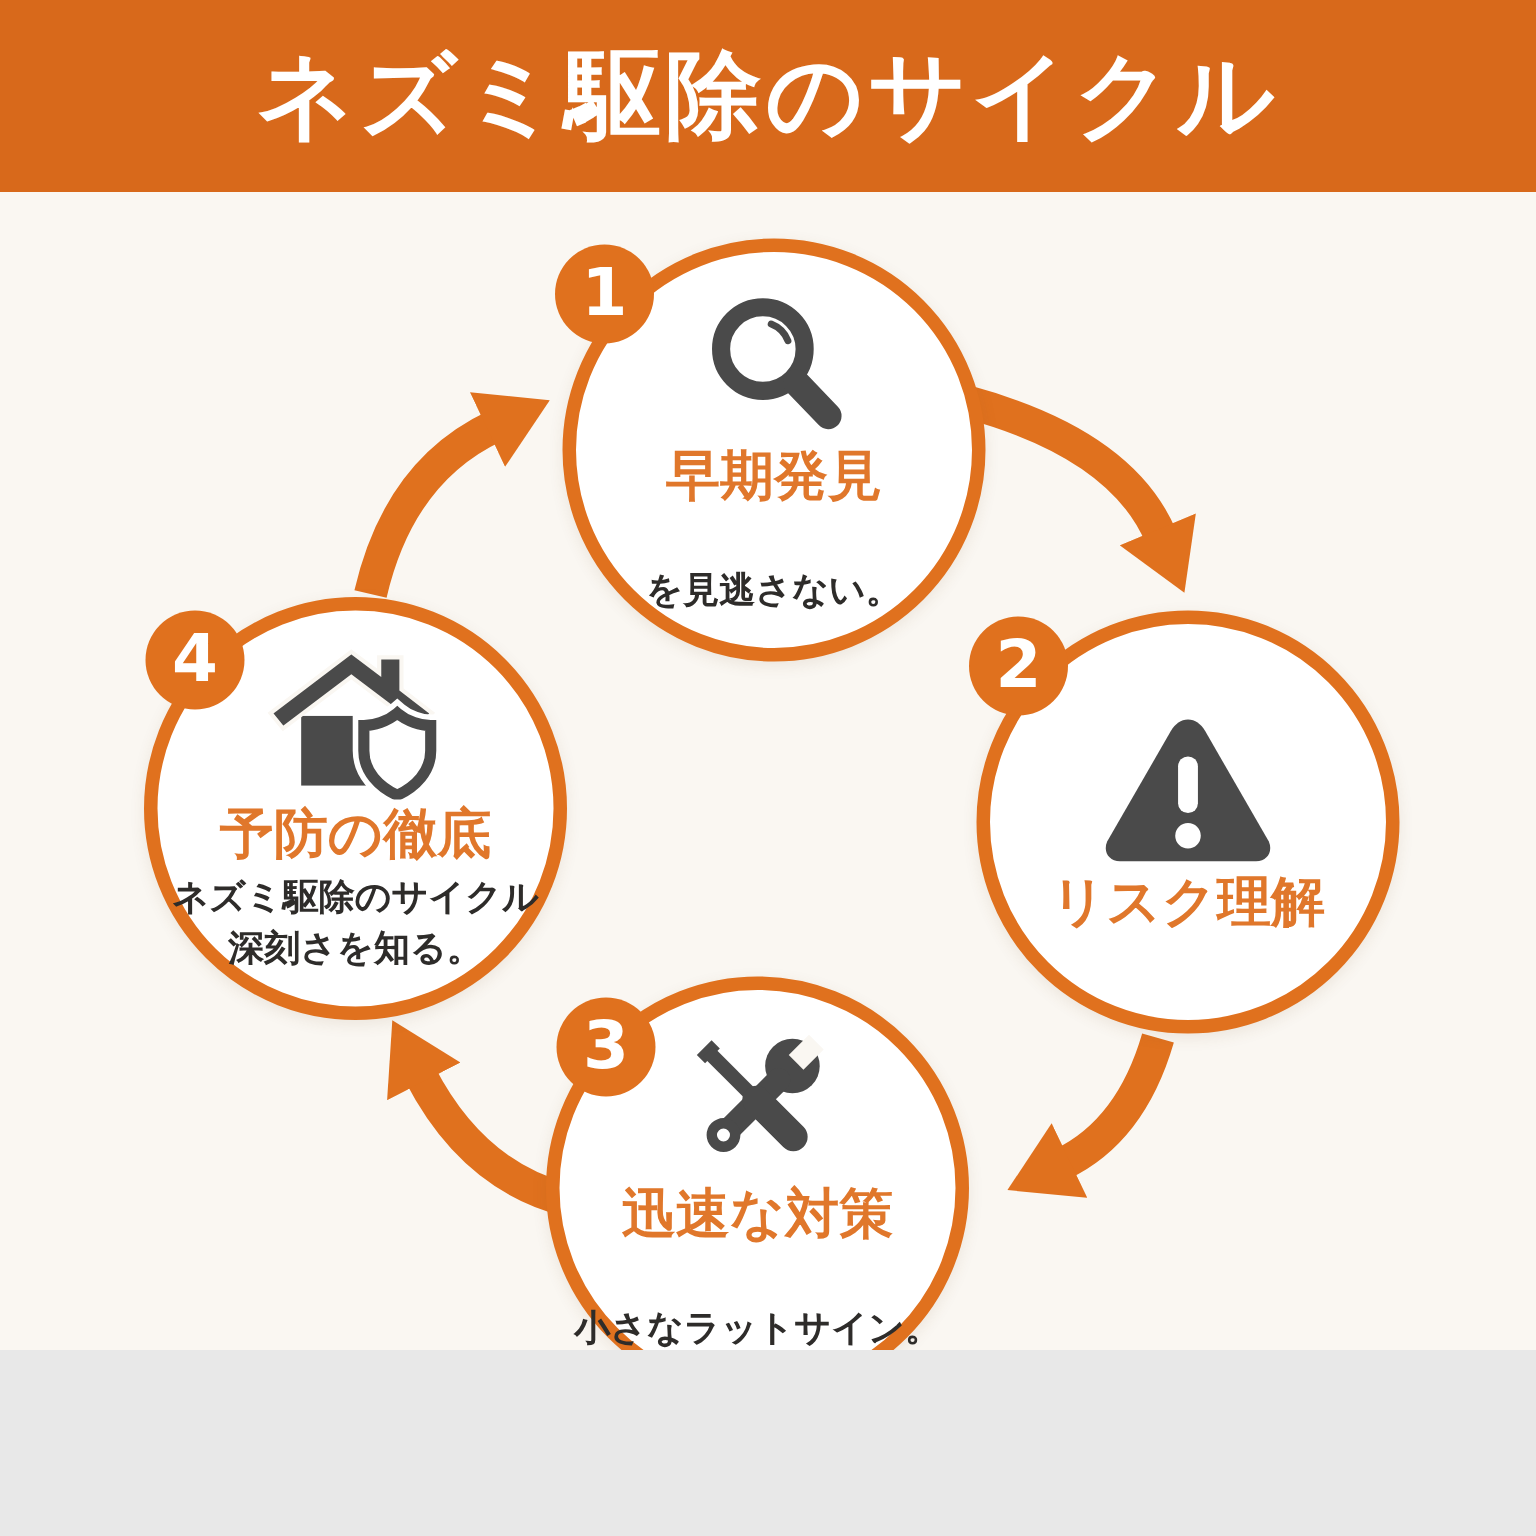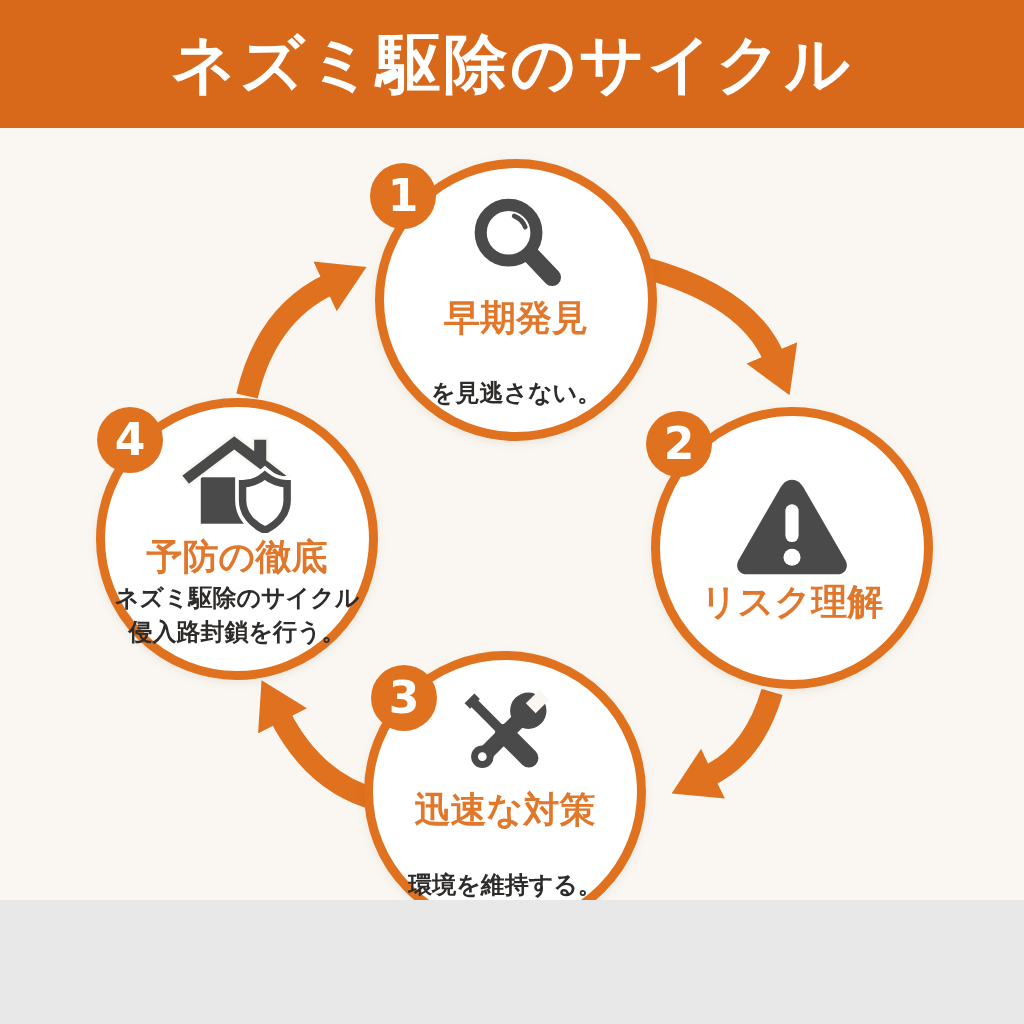--- a/index.html
+++ b/index.html
@@ -103,39 +103,39 @@
         </g>
 
         <g transform="rotate(-45 70 60)">
           <rect x="62" y="2" width="16" height="9" fill="#4A4A4A"></rect>
           <rect x="64.5" y="6" width="11" height="48" fill="#4A4A4A"></rect>
           <rect x="59" y="48" width="22" height="62" rx="11" fill="#4A4A4A"></rect>
         </g>
       </svg>
     </div>
     <div class="heading">迅速な対策</div>
-    <p class="desc"><br><span>環境を維持する。</span></p>
+    <p class="desc"><br><span>小さなラットサイン。</span></p>
   </div>
 
   <div class="step" style="left:96px;top:398px">
     <div class="icon">
       <svg width="126" height="104" viewBox="0 0 134 112">
 
         <rect x="28" y="52" width="74" height="50" fill="#4A4A4A"></rect>
 
         <path d="M6 50 L64 6 L84 21 L84 10 L100 10 L100 33 L122 50 L113 61 L64 24 L15 61 Z" fill="#4A4A4A" stroke="#FAF7F2" stroke-width="3"></path>
 
         <g transform="translate(97 76)">
           <path d="M0,-26 C7,-20 17,-17 24,-17 L24,1 C24,16 13,27 0,33 C-13,27 -24,16 -24,1 L-24,-17 C-17,-17 -7,-20 0,-26 Z" fill="none" stroke="#FFFFFF" stroke-width="16"></path>
           <path d="M0,-26 C7,-20 17,-17 24,-17 L24,1 C24,16 13,27 0,33 C-13,27 -24,16 -24,1 L-24,-17 C-17,-17 -7,-20 0,-26 Z" fill="#FFFFFF" stroke="#4A4A4A" stroke-width="8"></path>
         </g>
       </svg>
     </div>
     <div class="heading">予防の徹底</div>
-    <p class="desc"><span>ネズミ駆除のサイクル</span><br><span>侵入路封鎖を行う。</span></p>
+    <p class="desc"><span>ネズミ駆除のサイクル</span><br><span>深刻さを知る。</span></p>
   </div>
 
   <div class="badge" style="left:370px;top:163px">1</div>
   <div class="badge" style="left:646px;top:411px">2</div>
   <div class="badge" style="left:371px;top:665px">3</div>
   <div class="badge" style="left:97px;top:407px">4</div>
 
   <footer class="banner bottom"></footer>
 
 </div>

